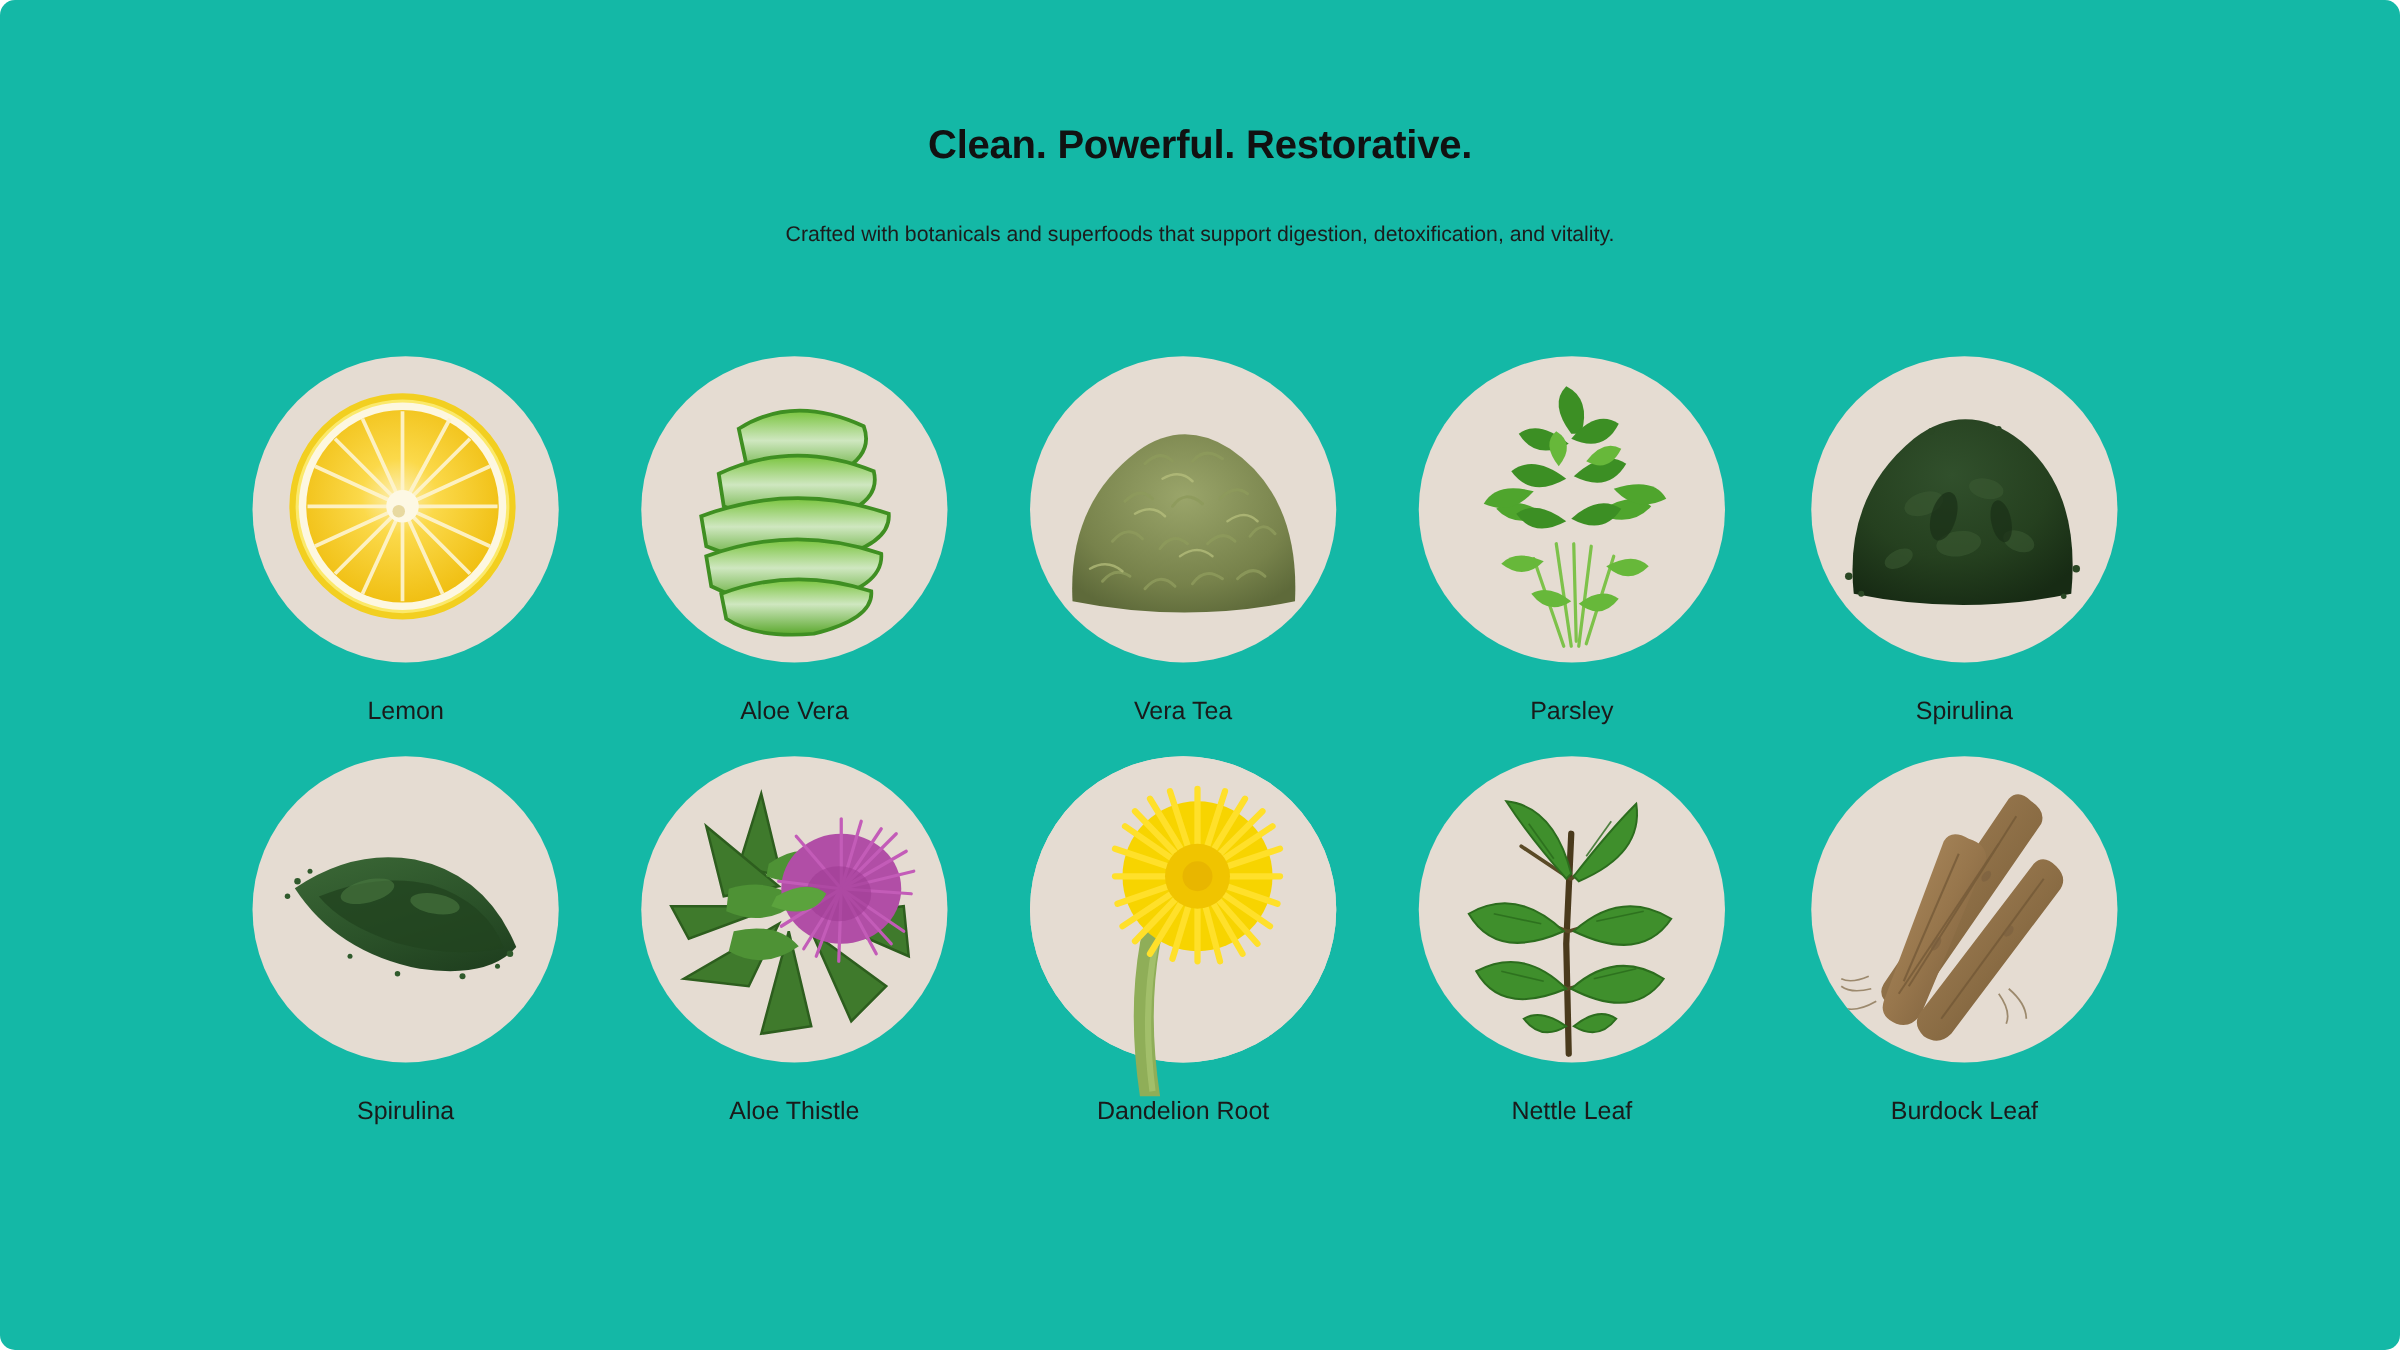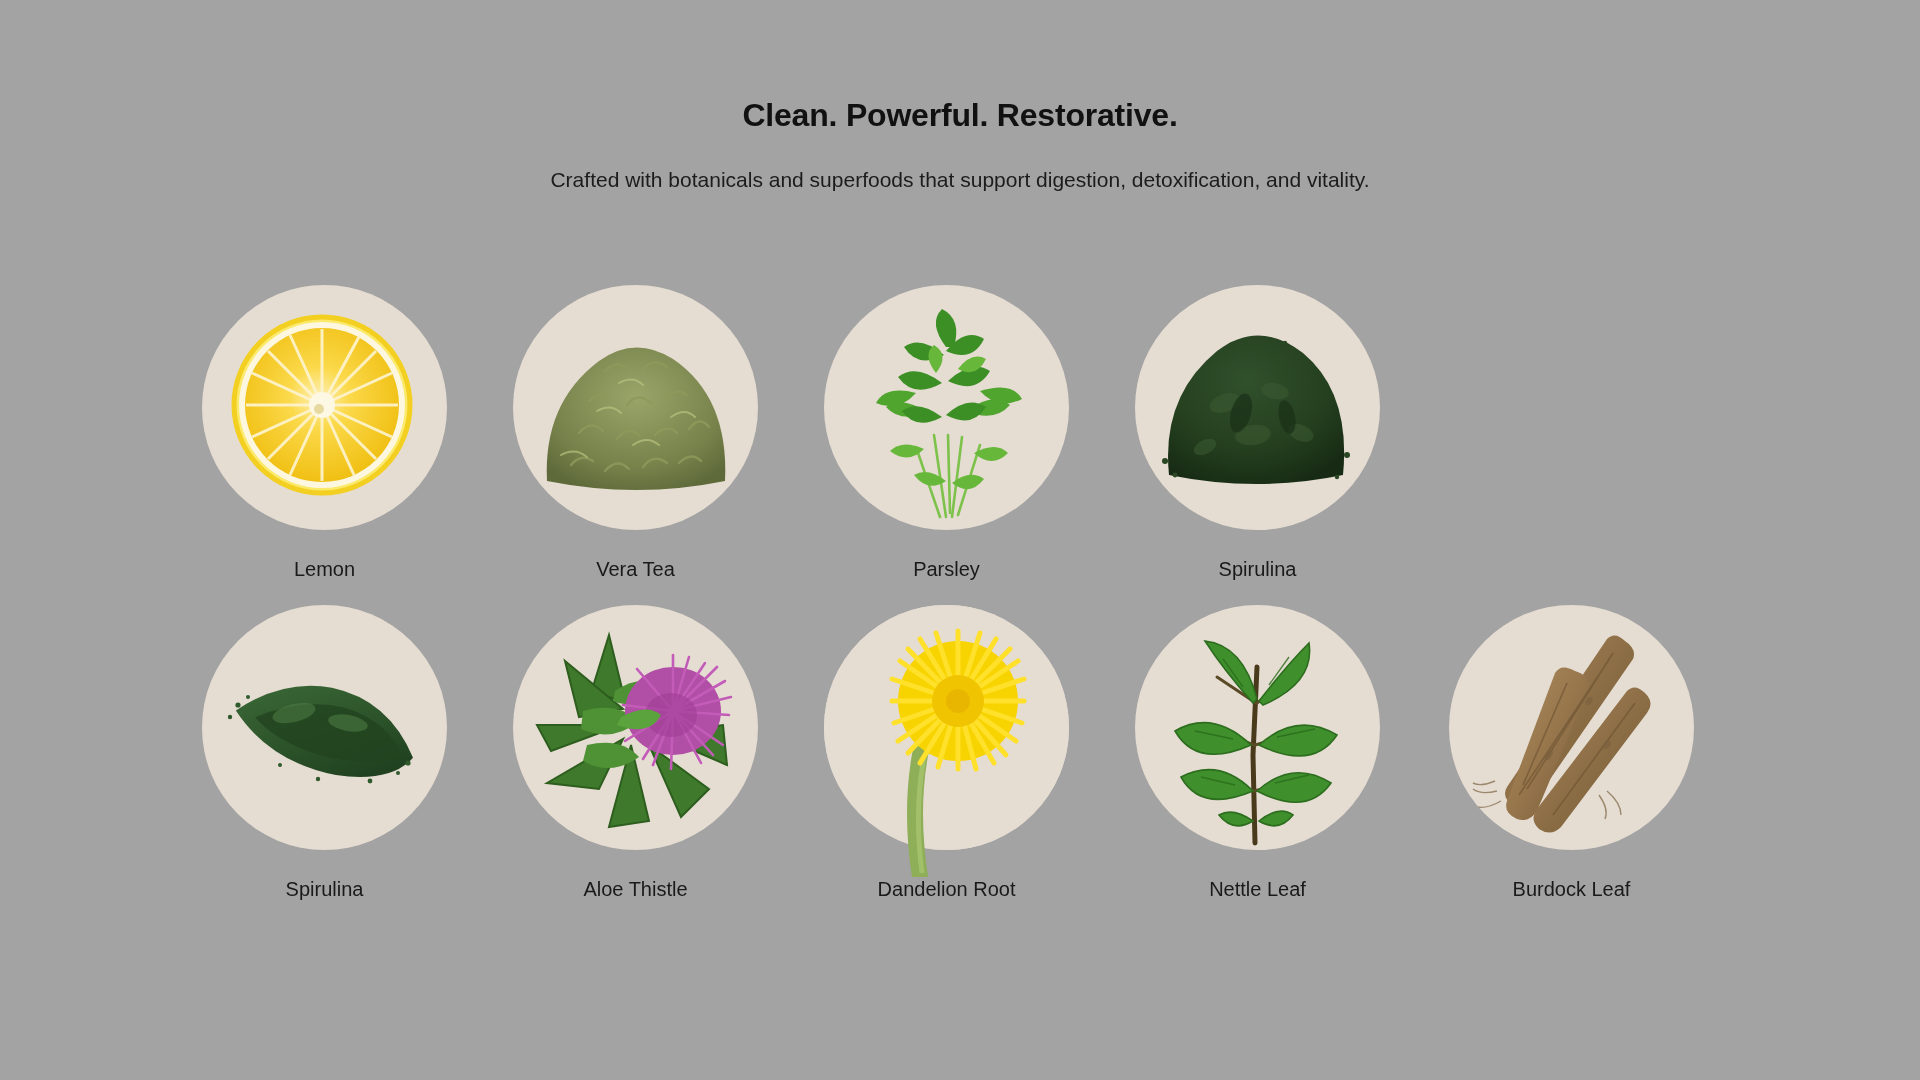--- a/index.html
+++ b/index.html
@@ -9,21 +9,22 @@
     height: 1080px;
     background: #ffffff;
     font-family: "Liberation Sans", sans-serif;
     overflow: hidden;
   }
 
   #page {
     position: relative;
     width: 1920px;
     height: 1080px;
-    background: #a3a3a3;
+    background: #14b8a6;
+    border-radius: 12px;
   }
 
   
   .header {
     position: absolute;
     top: 96px;
     left: 0;
     width: 1920px;
     text-align: center;
   }
@@ -31,25 +32,25 @@
   .section-title {
     font-size: 32px;
     font-weight: bold;
     color: #111111;
     letter-spacing: -0.2px;
     line-height: 1.2;
     margin: 0;
   }
 
   .section-subtitle {
-    font-size: 21px;
+    font-size: 17px;
     font-weight: normal;
     color: #1c1c1c;
     line-height: 1.4;
-    margin: 5px;
+    margin: 16px;
     padding-top: 26px;
   }
 
   
   .ingredient-grid {
     position: absolute;
     top: 285px;
     left: 202px;
     width: 1492px;
   }
@@ -147,20 +148,41 @@
               <line x1="120" y1="120" x2="88" y2="50"></line>
             </g>
             <circle cx="120" cy="120" r="13" fill="#fdf8e4"></circle>
             <circle cx="117" cy="124" r="5" fill="#e8d9a0"></circle>
             <circle cx="120" cy="120" r="88" fill="none" stroke="#f2cf20" stroke-width="5"></circle>
           </svg>
         </div>
         <div class="ingredient-label">Lemon</div>
       </div>
 
+      <div class="ingredient-card">
+        <div class="ingredient-circle">
+          <svg class="ingredient-art" viewBox="0 0 245 245">
+            <defs>
+              <linearGradient id="aloeG" x1="0" y1="0" x2="0" y2="1">
+                <stop offset="0%" stop-color="#79c43d"></stop>
+                <stop offset="45%" stop-color="#cfe7c0"></stop>
+                <stop offset="100%" stop-color="#5aa82c"></stop>
+              </linearGradient>
+            </defs>
+            <g>
+              <path d="M78 58 Q122 30 178 56 Q186 78 160 92 Q118 104 84 86 Z" fill="url(#aloeG)" stroke="#3f8f22" stroke-width="3"></path>
+              <path d="M62 94 Q122 66 186 92 Q192 116 156 128 Q106 138 66 120 Z" fill="url(#aloeG)" stroke="#3f8f22" stroke-width="3"></path>
+              <path d="M48 128 Q122 100 198 126 Q200 150 152 162 Q94 170 52 152 Z" fill="url(#aloeG)" stroke="#3f8f22" stroke-width="3"></path>
+              <path d="M52 160 Q122 134 192 158 Q194 184 144 196 Q90 202 56 184 Z" fill="url(#aloeG)" stroke="#3f8f22" stroke-width="3"></path>
+              <path d="M64 190 Q122 168 184 188 Q186 210 138 222 Q92 226 68 210 Z" fill="url(#aloeG)" stroke="#3f8f22" stroke-width="3"></path>
+            </g>
+          </svg>
+        </div>
+        <div class="ingredient-label">Aloe Vera</div>
+      </div>
 
       <div class="ingredient-card">
         <div class="ingredient-circle">
           <svg class="ingredient-art" viewBox="0 0 245 245">
             <defs>
               <radialGradient id="teaG" cx="50%" cy="35%" r="70%">
                 <stop offset="0%" stop-color="#9aa56a"></stop>
                 <stop offset="70%" stop-color="#77824b"></stop>
                 <stop offset="100%" stop-color="#5e6a3a"></stop>
               </radialGradient>

